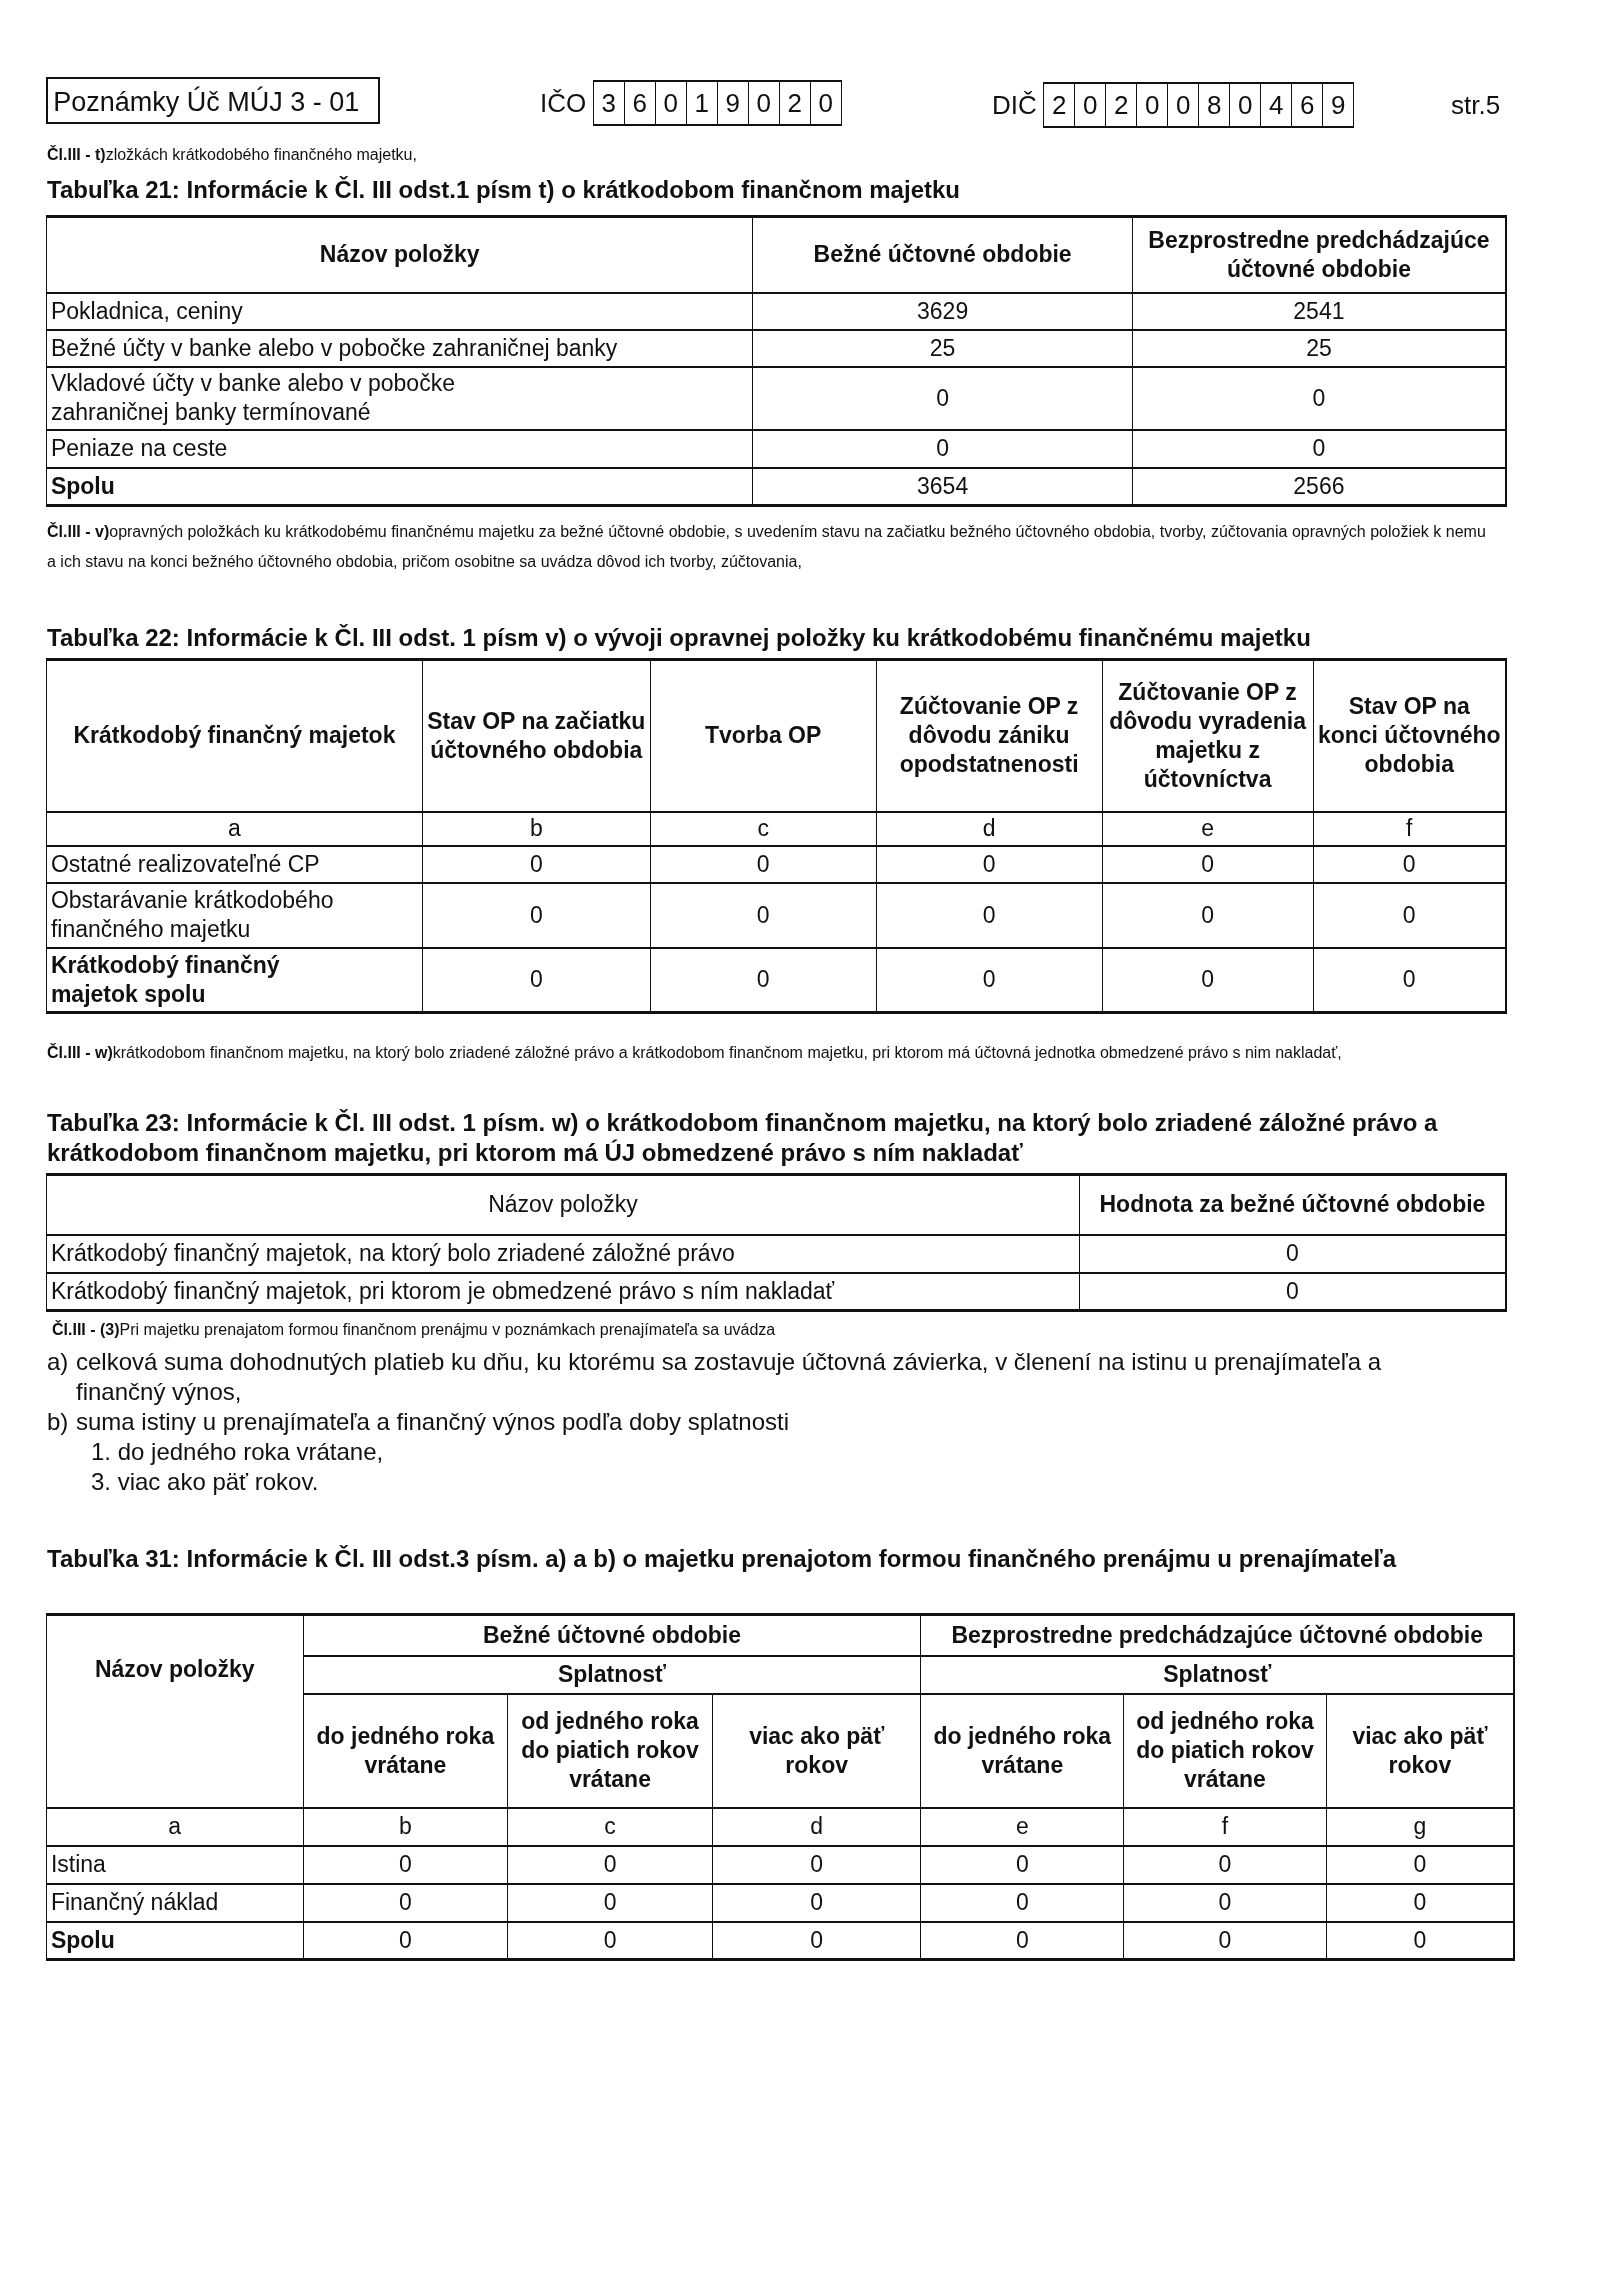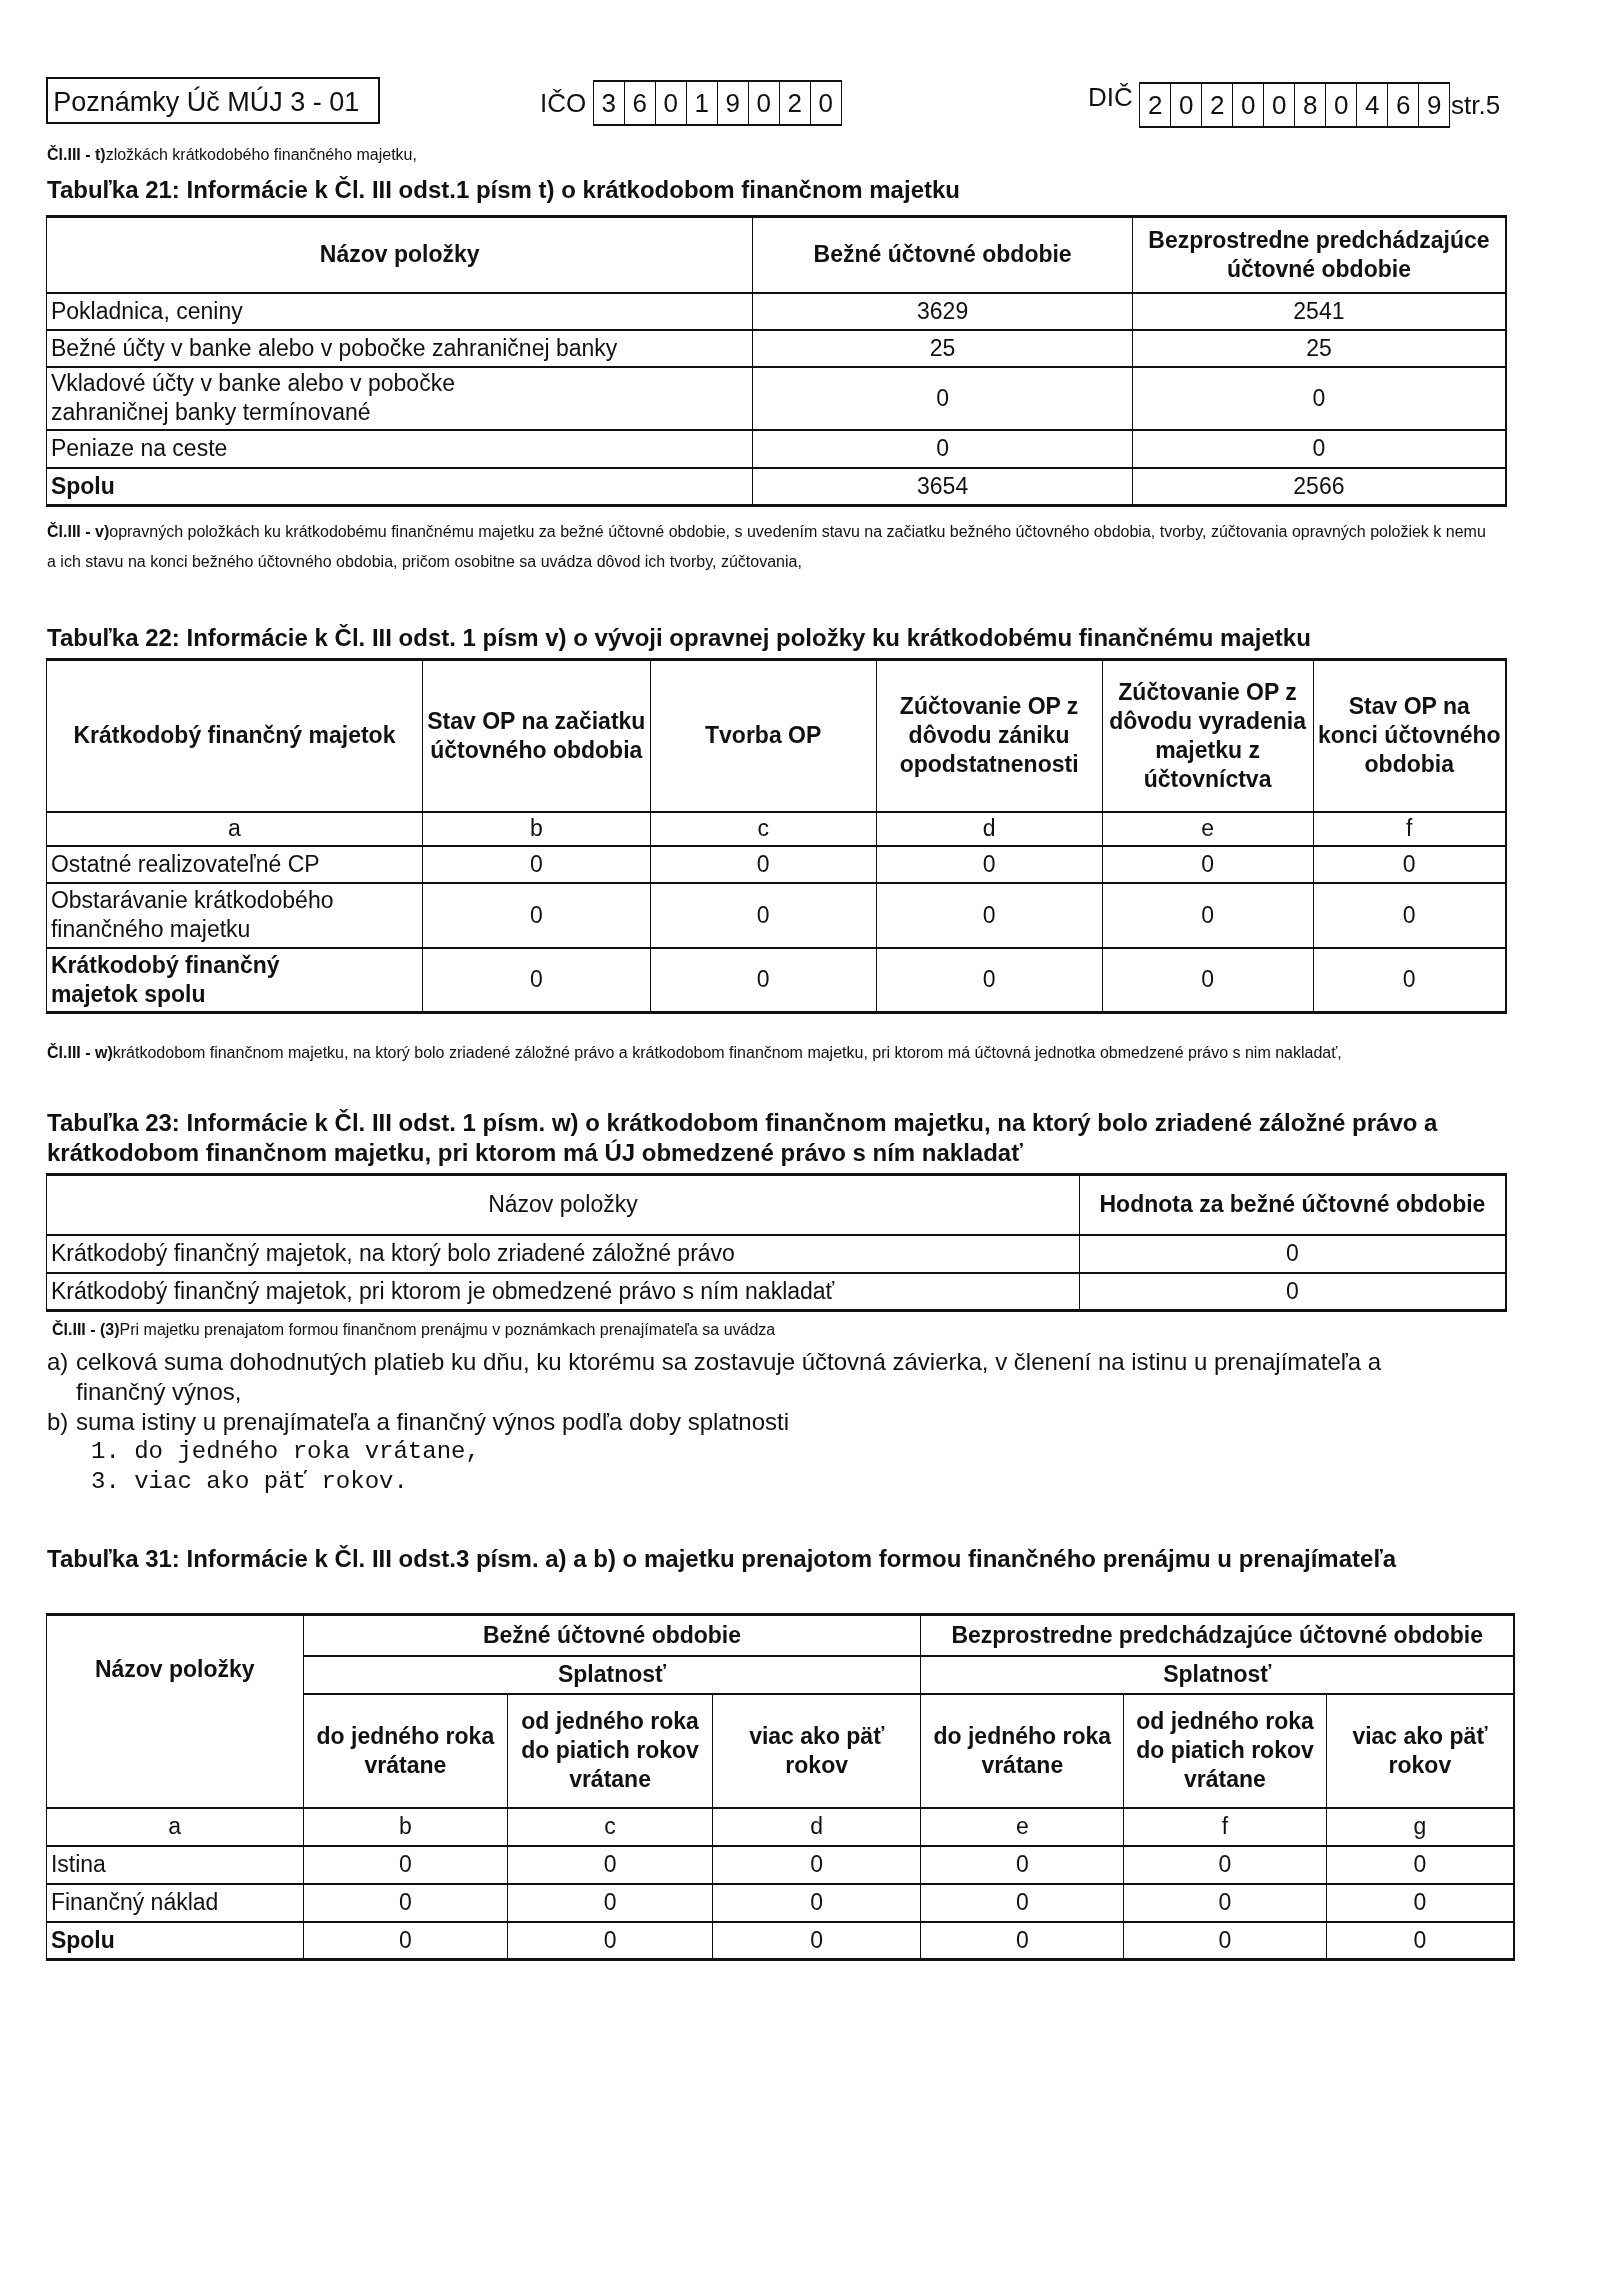--- a/index.html
+++ b/index.html
@@ -16,42 +16,42 @@
   .caption { font-size:24px; font-weight:bold; line-height:30px; }
   table.doc { position:absolute; border-collapse:collapse; font-size:23px; }
   table.doc td, table.doc th { border:1.3px solid #111; padding:1.3px 3.9px; vertical-align:middle; }
   table.doc tr { border-top:2.6px solid #111; }
   table.doc { border-top:3.3px solid #111; border-bottom:3.3px solid #111; border-left:1.3px solid #111; border-right:2px solid #111; }
   th { font-weight:bold; text-align:center; line-height:29px; }
   td.num { text-align:center; vertical-align:bottom; }
   td.lbl { text-align:left; line-height:29px; }
   td.ctr { text-align:center; font-weight:normal; }
   .list { font-size:24px; line-height:30px; }
-  .indent1 { padding-left:31px;font-family:Liberation Mono, monospace; }
+  .indent1 { padding-left:31px; }
 </style>
 </head>
 <body>
 
 <div class="abs hdr-box">
   <span>Poznámky Úč MÚJ 3 - 01</span>
 </div>
 <div class="abs" style="left:540px;top:80px;display:flex;align-items:center;">
   <span class="hdr-label" style="margin-right:6.5px;">IČO</span>
   <div class="digits">
     <div class="digit">3</div>
     <div class="digit">6</div>
     <div class="digit">0</div>
     <div class="digit">1</div>
     <div class="digit">9</div>
     <div class="digit">0</div>
     <div class="digit">2</div>
     <div class="digit">0</div>
   </div>
 </div>
-<div class="abs" style="left:1088px;top:82px;display:flex;align-items:flex-start;">
+<div class="abs" style="left:992px;top:82px;display:flex;align-items:center;">
   <span class="hdr-label" style="margin-right:6.5px;">DIČ</span>
   <div class="digits">
     <div class="digit">2</div>
     <div class="digit">0</div>
     <div class="digit">2</div>
     <div class="digit">0</div>
     <div class="digit">0</div>
     <div class="digit">8</div>
     <div class="digit">0</div>
     <div class="digit">4</div>

